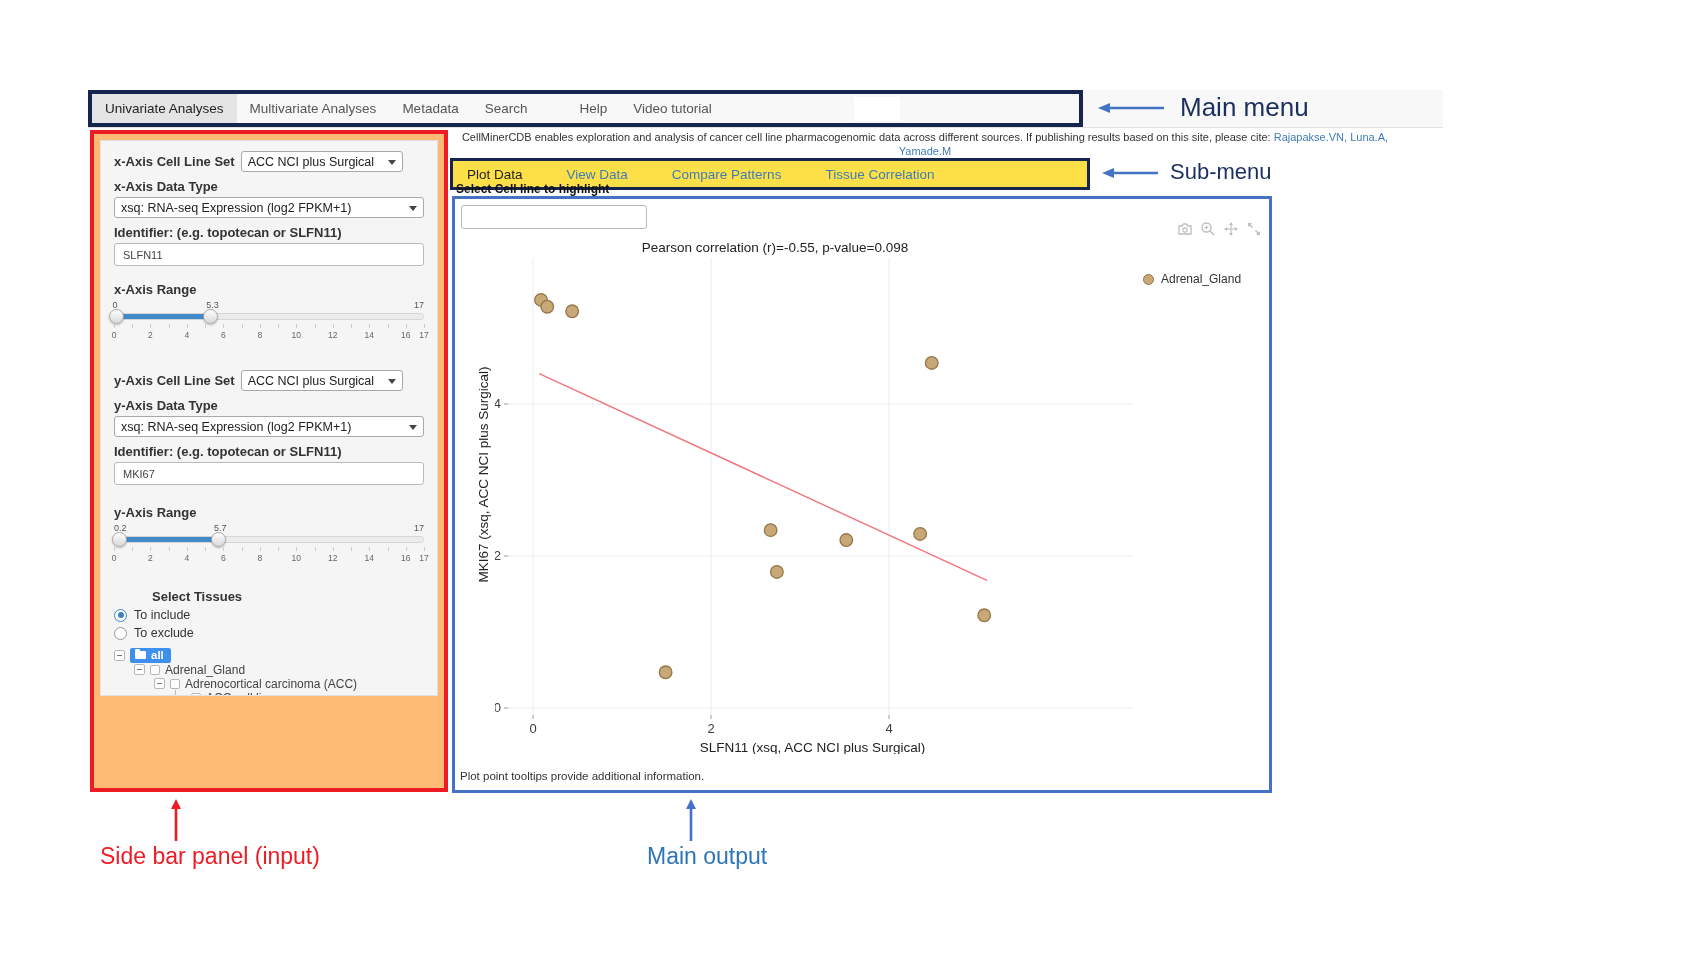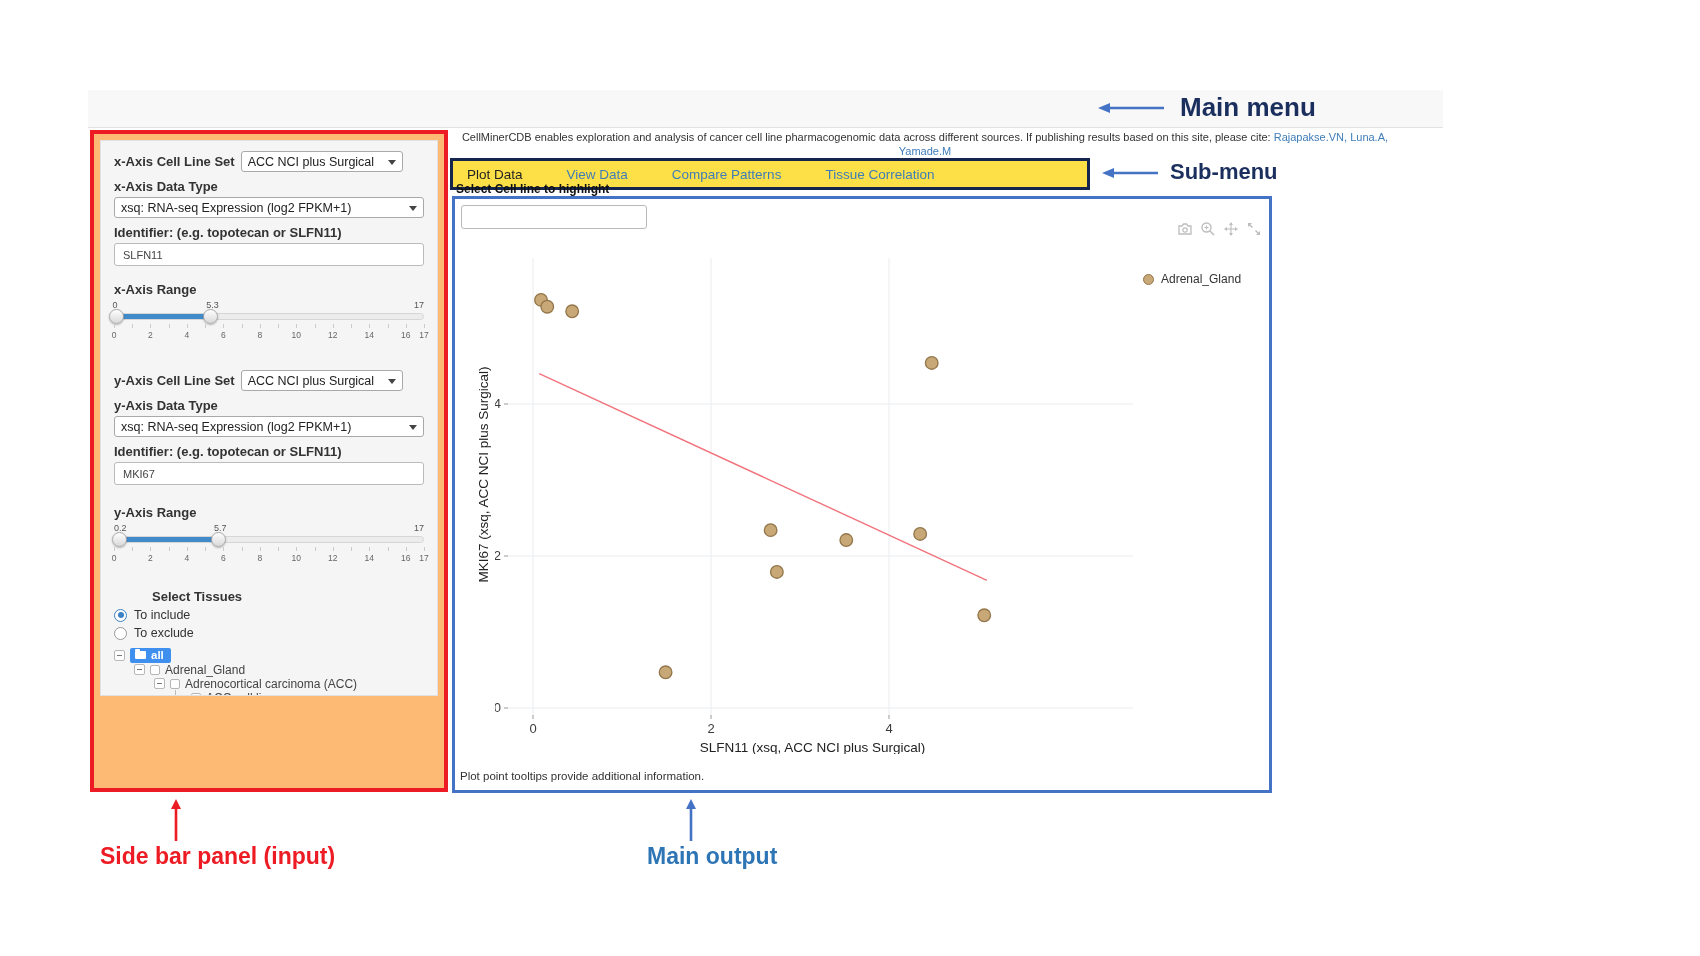--- a/index.html
+++ b/index.html
@@ -19,21 +19,21 @@
   .menu-item.gap{margin-left:26px;}
   .menu-empty-box{position:absolute;left:762px;top:3px;width:46px;height:24px;background:#fff;}
 
   
   .ann-arrow{position:absolute;color:var(--blue);}
   .ann-arrow.red{color:var(--red);}
   #arrow-mainmenu{left:1096px;top:101px;}
   #arrow-submenu{left:1100px;top:166px;}
   #arrow-sidebar{left:168px;top:797px;}
   #arrow-output{left:683px;top:797px;}
-  .ann-label{position:absolute;font-weight:bold;color:var(--navy-label);white-space:nowrap;}
+  .ann-label{position:absolute;font-weight:normal;color:var(--navy-label);white-space:nowrap;}
   #label-mainmenu{left:1180px;top:92px;font-size:26px;}
   #label-submenu{left:1170px;top:159px;font-size:22px;}
   #label-sidebar{left:100px;top:843px;font-size:23px;color:var(--red);}
   #label-output{left:647px;top:843px;font-size:23px;color:var(--label-blue);}
 
   
   .citation{position:absolute;left:450px;top:131px;width:950px;text-align:center;font-size:11px;line-height:13.5px;color:#333;}
   .citation .link{color:var(--link);cursor:pointer;}
 
   
@@ -92,20 +92,29 @@
   #plot-svg{position:absolute;left:40px;top:55px;}
   #plot-svg text{font-family:"Liberation Sans",sans-serif;}
   .plot-footer{position:absolute;left:5px;top:571px;font-size:11.5px;color:#333;}
 </style>
 </head>
 <body>
 
 <div class="page">
 
   <div class="navbar"></div>
+  <div class="mainmenu-box" style="position:absolute;">
+    <div class="menu-item active">Univariate Analyses</div>
+    <div class="menu-item">Multivariate Analyses</div>
+    <div class="menu-item">Metadata</div>
+    <div class="menu-item">Search</div>
+    <div class="menu-item gap">Help</div>
+    <div class="menu-item">Video tutorial</div>
+    <div class="menu-empty-box"></div>
+  </div>
 
   <svg id="arrow-mainmenu" class="ann-arrow" width="70" height="14" viewBox="0 0 70 14">
       <line x1="68" y1="7" x2="13" y2="7" stroke="currentColor" stroke-width="2.6"></line>
       <polygon points="14,2 2,7 14,12" fill="currentColor"></polygon>
     </svg>
   <div id="label-mainmenu" class="ann-label">Main menu</div>
 
   <div class="citation">
     <span>CellMinerCDB enables exploration and analysis of cancer cell line pharmacogenomic data across different sources. If publishing results based on this site, please cite: </span><span class="link">Rajapakse.VN, Luna.A, Yamade.M</span><br>
     <span class="link">et al. iScience, Cell Press. 2018 Dec 12.</span>
@@ -292,20 +301,21 @@
         </svg>
       <svg width="16" height="16" viewBox="0 0 16 16">
           <path d="M8 1L6 4h4zM8 15l-2-3h4zM1 8l3-2v4zM15 8l-3-2v4z" fill="#888"></path>
           <line x1="8" y1="3" x2="8" y2="13" stroke="#888" stroke-width="1.1"></line>
           <line x1="3" y1="8" x2="13" y2="8" stroke="#888" stroke-width="1.1"></line>
         </svg>
       <svg width="16" height="16" viewBox="0 0 16 16">
           <path d="M2 2h4L4.5 3.5 7 6 6 7 3.5 4.5 2 6zM14 14h-4l1.5-1.5L9 10l1-1 2.5 2.5L14 10z" fill="#888"></path>
         </svg>
     </div>
+    <div class="plot-subtitle">Pearson correlation (r)=-0.55, p-value=0.098</div>
     <div class="legend">
       <span class="legend-dot"></span>
       <span>Adrenal_Gland</span>
     </div>
     <div class="ylabel">MKI67 (xsq, ACC NCI plus Surgical)</div>
     <svg id="plot-svg" width="650" height="500">
         <line x1="38" x2="38" y1="4" y2="461" stroke="#e9ecef" stroke-width="1"></line>
         <line x1="216" x2="216" y1="4" y2="461" stroke="#e9ecef" stroke-width="1"></line>
         <line x1="394" x2="394" y1="4" y2="461" stroke="#e9ecef" stroke-width="1"></line>
         <line x1="13" x2="638" y1="454" y2="454" stroke="#e9ecef" stroke-width="1"></line>

